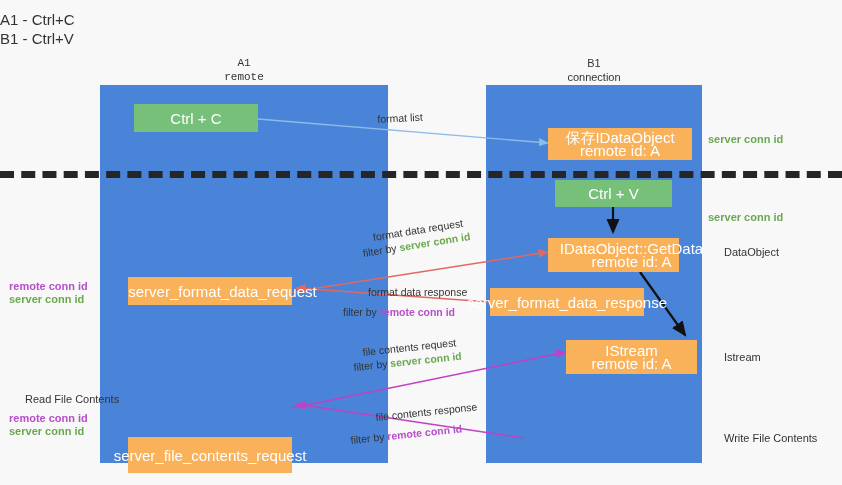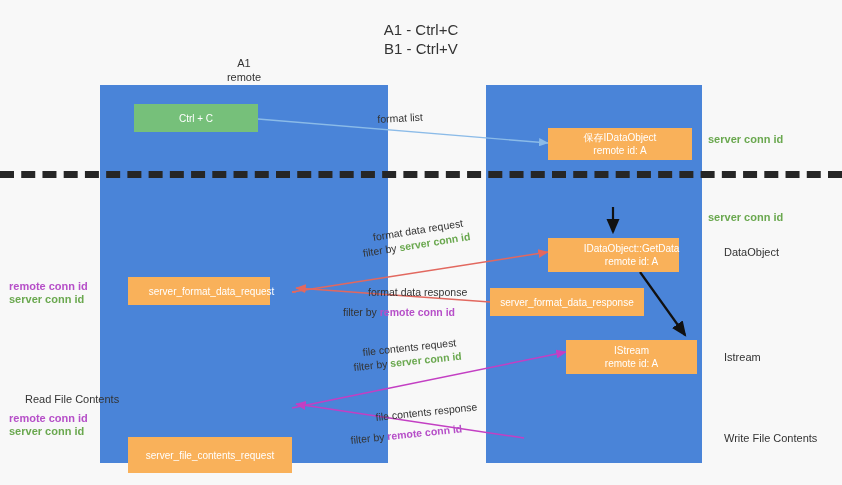--- a/index.html
+++ b/index.html
@@ -7,42 +7,42 @@
     width:842px;height:485px;
     background:#f8f8f8;
     font-family:"Liberation Sans","DejaVu Sans",sans-serif;
     overflow:hidden;
     position:relative;
   }
   #stage{position:absolute;left:0;top:0;width:842px;height:485px;}
   #svg-layer{position:absolute;left:0;top:0;width:842px;height:485px;}
 
   .title{
-    position:absolute;left:0;top:20px;width:842px;
-    text-align:center;font-size:15px;color:#333;line-height:19px;
+    position:absolute;left:0;top:10px;width:842px;
+    text-align:left;font-size:15px;color:#333;line-height:19px;
     white-space:pre;
   }
 
   .col{
     position:absolute;background:#4a84d8;
   }
   #col-a1{left:100px;top:85px;width:288px;height:378px;}
   #col-b1{left:486px;top:85px;width:216px;height:378px;}
 
   .col-head{
     position:absolute;text-align:center;font-size:11px;color:#333;
     line-height:14px;white-space:pre;
   }
-  #head-a1{left:100px;top:56px;width:288px;}
+  #head-a1{left:100px;top:56px;width:288px;font-family:Liberation Mono, monospace;}
   #head-b1{left:486px;top:56px;width:216px;}
 
   .node{
     position:absolute;box-sizing:border-box;
     display:flex;align-items:center;justify-content:center;
-    text-align:center;color:#ffffff;font-size:10px;line-height:13px;
+    text-align:center;color:#ffffff;font-size:15px;line-height:13px;
     white-space:pre;z-index:3;
   }
   .node.green{background:#76c07a;}
   .node.orange{background:#f9b15a;}
 
   .side-label{
     position:absolute;font-size:11px;line-height:14px;white-space:pre;
     z-index:4;
   }
   .lbl-green{color:#6aa84f;font-weight:bold;}
@@ -65,20 +65,21 @@
   }
 </style>
 </head>
 <body>
 
 <div id="stage">
 
   <div class="title"><span>A1 - Ctrl+C</span><br><span>B1 - Ctrl+V</span></div>
 
   <div class="col-head" id="head-a1"><span>A1</span><br><span>remote</span></div>
+  <div class="col-head" id="head-b1"><span>B1</span><br><span>connection</span></div>
 
   <div class="col" id="col-a1"></div>
   <div class="col" id="col-b1"></div>
 
   <svg id="svg-layer">
     <defs>
       <marker id="ah-blue" markerWidth="7" markerHeight="6" refX="6.5" refY="3" orient="auto">
         <path d="M0,0 L7,3 L0,6 z" fill="#8bbbe8"></path>
       </marker>
       <marker id="ah-red" markerWidth="7" markerHeight="6" refX="6.5" refY="3" orient="auto">
@@ -105,27 +106,28 @@
     <line x1="490" y1="302" x2="296" y2="288" stroke="#e2685f" stroke-width="1.5" marker-end="url(#ah-red)"></line>
     <line x1="490" y1="302" x2="640" y2="303" stroke="#e2685f" stroke-width="1.5"></line>
 
     <line x1="292" y1="408" x2="566" y2="352" stroke="#c33fc3" stroke-width="1.5" marker-end="url(#ah-magenta)"></line>
 
     <line x1="524" y1="438" x2="296" y2="404" stroke="#c33fc3" stroke-width="1.5" marker-end="url(#ah-magenta)"></line>
   </svg>
 
   <div class="node green" style="left:134px;top:104px;width:124px;height:28px;">Ctrl + C</div>
 
-  <div class="node orange" style="left:128px;top:277px;width:142px;height:28px;padding-left:25px;">server_format_data_request</div>
+  <div class="node orange" style="left:128px;top:277px;width:164px;height:28px;padding-left:25px;">server_format_data_request</div>
 
   <div class="node orange" style="left:128px;top:393px;width:164px;height:36px;margin-top:44px;">server_file_contents_request</div>
 
   <div class="node orange" style="left:548px;top:128px;width:144px;height:32px;">保存IDataObject
 remote id: A</div>
 
+  <div class="node green" style="left:555px;top:180px;width:117px;height:27px;">Ctrl + V</div>
 
   <div class="node orange" style="left:548px;top:238px;width:131px;height:34px;padding-left:36px;">IDataObject::GetData
 remote id: A</div>
 
   <div class="node orange" style="left:490px;top:288px;width:154px;height:28px;text-align:center;">server_format_data_response</div>
 
   <div class="node orange" style="left:566px;top:340px;width:131px;height:34px;">IStream
 remote id: A</div>
 
 

